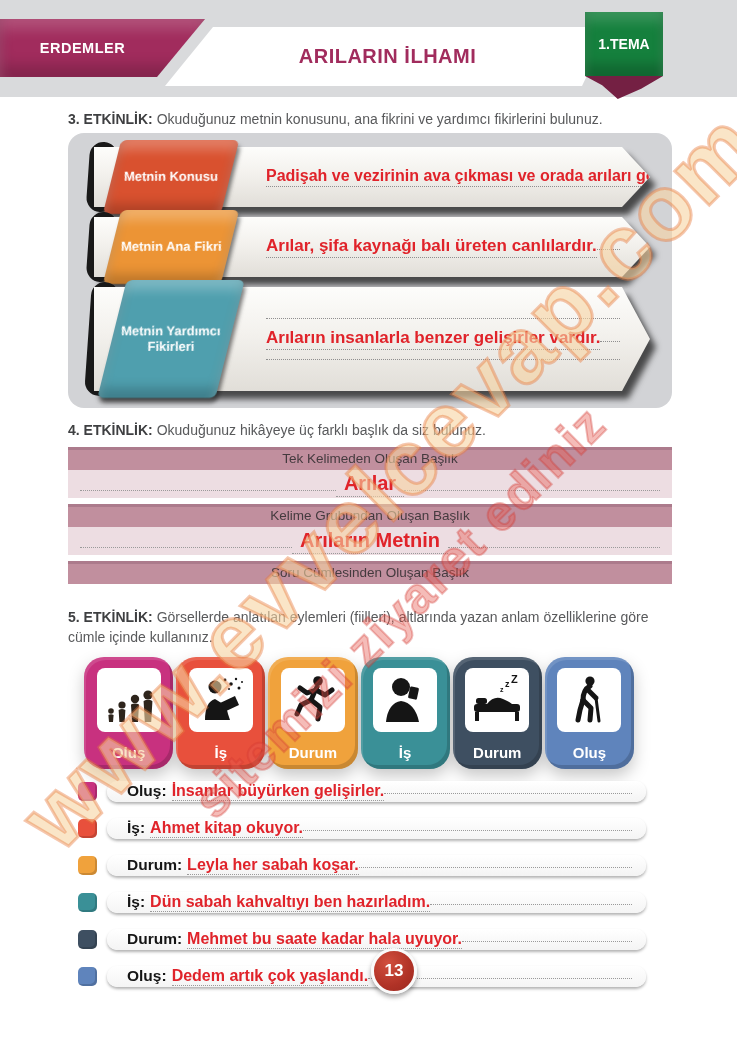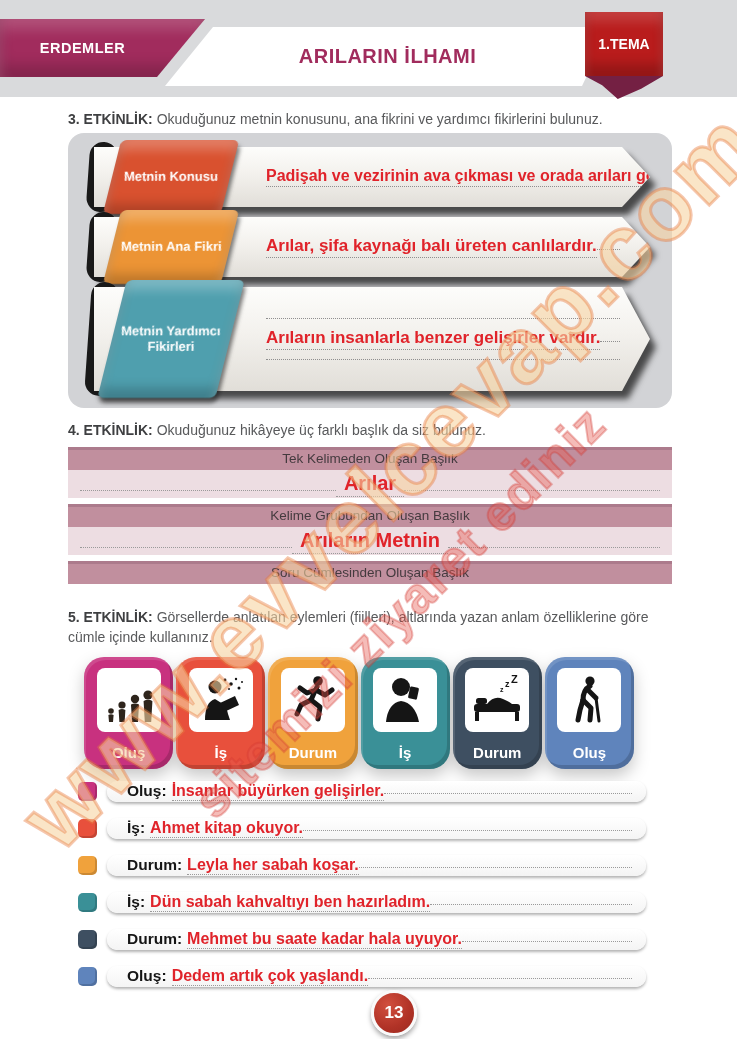--- a/index.html
+++ b/index.html
@@ -77,38 +77,38 @@
   .a5label { font-weight:bold; font-size:15.5px; color:#151515; margin-right:5px; white-space:nowrap; }
   .a5txt { font-size:16px; white-space:nowrap; border-bottom:1.5px dotted #9a9a9a; }
   .a5ldr { flex:1; border-bottom:1.5px dotted #9a9a9a; transform:translateY(-2px); min-width:6px; }
 
   
   .wm { position:absolute; white-space:nowrap; font-weight:bold; pointer-events:none; z-index:40; }
   .wm1 { left:390px; top:480px; transform:translate(-50%,-50%) rotate(-45deg); font-size:92px; letter-spacing:3px;
     color:rgba(247,211,162,.6); -webkit-text-stroke:3px rgba(232,122,62,.42); }
   .wm2 { left:400px; top:612px; transform:translate(-50%,-50%) rotate(-45deg); font-size:50px; letter-spacing:2px;
     color:rgba(229,88,78,.4); -webkit-text-stroke:2px rgba(208,52,46,.32); }
-  .pagenum { position:absolute; left:371px; top:990px; width:46px; height:46px; border-radius:50%;
+  .pagenum { position:absolute; left:371px; top:948px; width:46px; height:46px; border-radius:50%;
     background:radial-gradient(circle at 35% 30%, #d14f3e, #b03226 60%, #992920);
     border:3px solid #fafafa; box-shadow:0 3px 5px rgba(0,0,0,.35);
     display:flex; align-items:center; justify-content:center; color:#fff; font-weight:bold; font-size:17px; }
 </style>
 </head>
 <body>
 
 <div class="page">
 
   <div class="header-band">
     <div class="ribbon-left" style="background-color: rgb(161, 44, 93);">
       <span>ERDEMLER</span>
     </div>
     <div class="ribbon-mid">
       <span>ARILARIN İLHAMI</span>
     </div>
-    <div class="ribbon-right" style="background-color: #b91c1c;">
+    <div class="ribbon-right" style="background-color: #15803d;">
       <span>1.TEMA</span>
     </div>
     <div class="ribbon-fold" style="background-color: rgb(161, 44, 93);"></div>
   </div>
 
   <p class="instr" style="top:110px;">
     <b>3. ETKİNLİK:</b>
     <span>Okuduğunuz metnin konusunu, ana fikrini ve yardımcı fikirlerini bulunuz.</span>
   </p>
 

